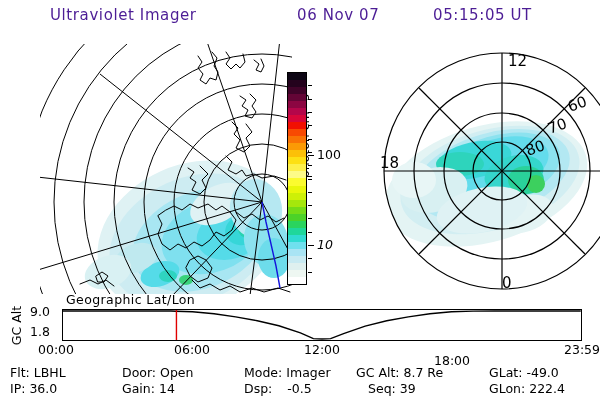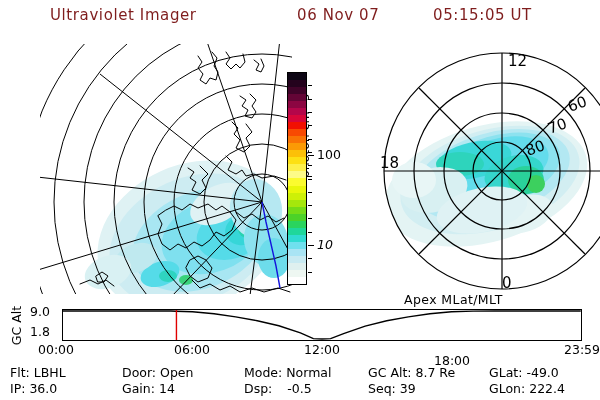--- a/index.html
+++ b/index.html
@@ -21,21 +21,21 @@
   #header {
     position: absolute;
     left: 0; top: 6px;
     width: 600px; height: 26px;
   }
   #header .hitem {
     position: absolute;
     font-size: 15px;
     letter-spacing: 0.6px;
     white-space: nowrap;
-    color: #7f1d1d;
+    color: #4c1d95;
   }
   #h-title { left: 50px; top: 0; }
   #h-date  { left: 277px; top: 0; margin-left: 20px; }
   #h-time  { left: 433px; top: 0; }
 
   
   .panel {
     position: absolute;
     overflow: hidden;
     margin-left: 32px;
@@ -237,20 +237,21 @@
           <path d="M56,232 L62,228 L68,232 L64,238 L58,238 Z"></path>
         </g>
 
         <g fill="none" stroke="#1414dc" stroke-width="1.4">
           <path d="M222,158 L226,178 L231,200 L236,222 L240,244"></path>
         </g>
       </g>
     </svg>
   </div>
 
+  <div class="panel-caption" id="cap-geo">Geographic Lat/Lon</div>
 
   <div id="colorbar-group">
     <div id="cb-axis-label">
       <span>photon cm</span><sup>-2</sup><span>s</span><sup>-1</sup>
     </div>
     <div id="cb-bar">
         <div class="seg" style="height: 3.33333%; background: rgb(13, 6, 20);"></div>
         <div class="seg" style="height: 3.33333%; background: rgb(36, 2, 29);"></div>
         <div class="seg" style="height: 3.33333%; background: rgb(64, 3, 41);"></div>
         <div class="seg" style="height: 3.33333%; background: rgb(100, 5, 54);"></div>
@@ -348,21 +349,20 @@
       <text x="6" y="124" font-family="DejaVu Sans, sans-serif" font-size="15" fill="#000">18</text>
       <text x="232" y="124" font-family="DejaVu Sans, sans-serif" font-size="15" fill="#000">6</text>
       <text x="128" y="244" font-family="DejaVu Sans, sans-serif" font-size="15" fill="#000">0</text>
 
       <text x="196" y="68" font-family="DejaVu Sans, sans-serif" font-size="15" fill="#000" transform="rotate(-20 196 68)">60</text>
       <text x="176" y="90" font-family="DejaVu Sans, sans-serif" font-size="15" fill="#000" transform="rotate(-20 176 90)">70</text>
       <text x="154" y="112" font-family="DejaVu Sans, sans-serif" font-size="15" fill="#000" transform="rotate(-20 154 112)">80</text>
     </svg>
   </div>
 
-  <div class="panel-caption" id="cap-mlt">Apex MLat/MLT</div>
 
   <div id="orbit-group">
     <div id="orbit-ylabel">GC Alt</div>
     <div id="orbit-yticks">
         <div class="orbit-ytick" style="top: 6px;">9.0</div>
         <div class="orbit-ytick" style="top: 26px; text-align: right;">1.8</div>
       </div>
     <div id="orbit-box">
       <svg width="518" height="30" viewBox="0 0 518 30" preserveAspectRatio="none">
         <polyline id="orbit-curve" fill="none" stroke="#000000" stroke-width="1.4" points="0.00,1.00 21.58,1.00 43.17,1.00 64.75,1.00 86.33,1.00 107.92,1.00 113.31,1.19 129.50,1.78 151.08,3.72 172.67,6.83 194.25,10.72 215.83,15.78 237.42,22.78 250.37,28.61 259.00,29.00 267.63,28.61 280.58,23.56 302.17,16.17 323.75,10.72 345.33,6.83 366.92,3.72 388.50,1.78 410.08,1.08 431.67,1.00 453.25,1.00 474.83,1.00 496.42,1.00 517.78,1.00"></polyline>
@@ -392,28 +392,28 @@
       <span>Door:</span>
       <span>Open</span>
     </div>
     <div class="status-cell status-r1" style="left:122px">
       <span>Gain:</span>
       <span>14</span>
     </div>
 
     <div class="status-cell status-r0" style="left:244px">
       <span>Mode:</span>
-      <span>Normal</span>
+      <span>Imager</span>
     </div>
     <div class="status-cell status-r1" style="left:244px">
       <span>Dsp:</span>
       <span style="margin-left:11px">-0.5</span>
     </div>
 
-    <div class="status-cell status-r0" style="left:368px">
+    <div class="status-cell status-r0" style="left:356px">
       <span>GC Alt:</span>
       <span>8.7 Re</span>
     </div>
     <div class="status-cell status-r1" style="left:368px">
       <span>Seq:</span>
       <span>39</span>
     </div>
 
     <div class="status-cell status-r0" style="left:489px">
       <span>GLat:</span>

